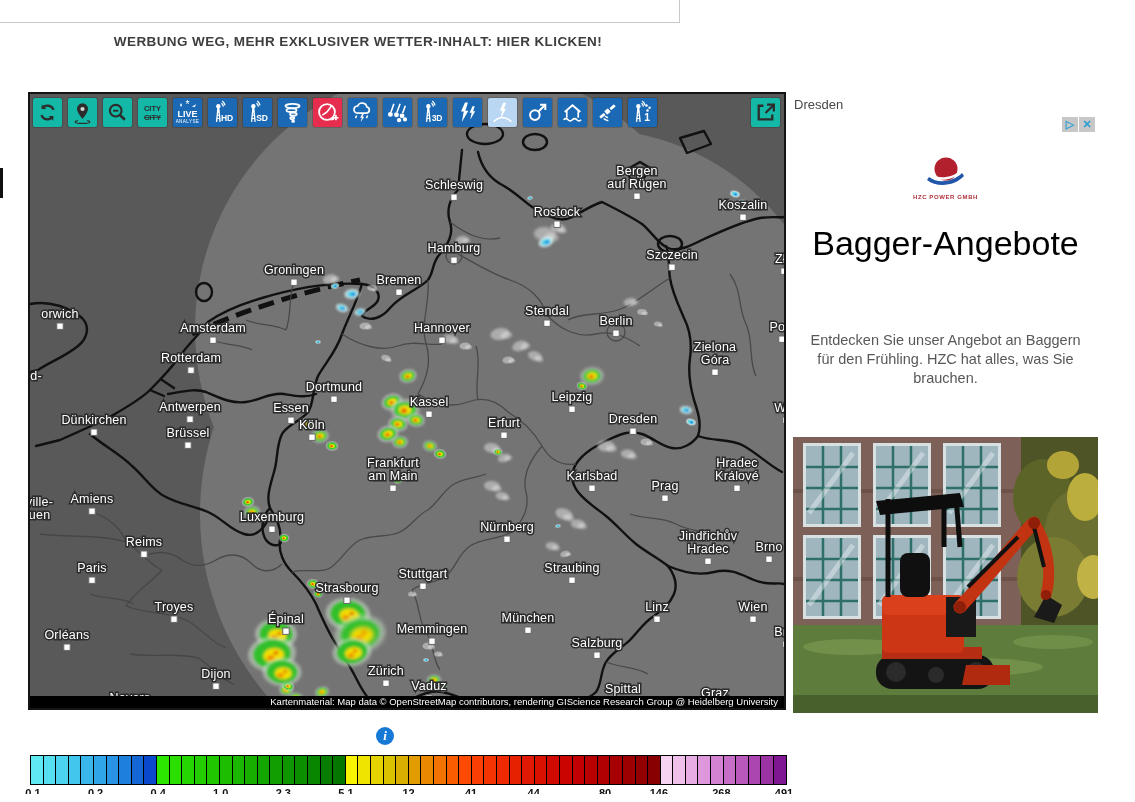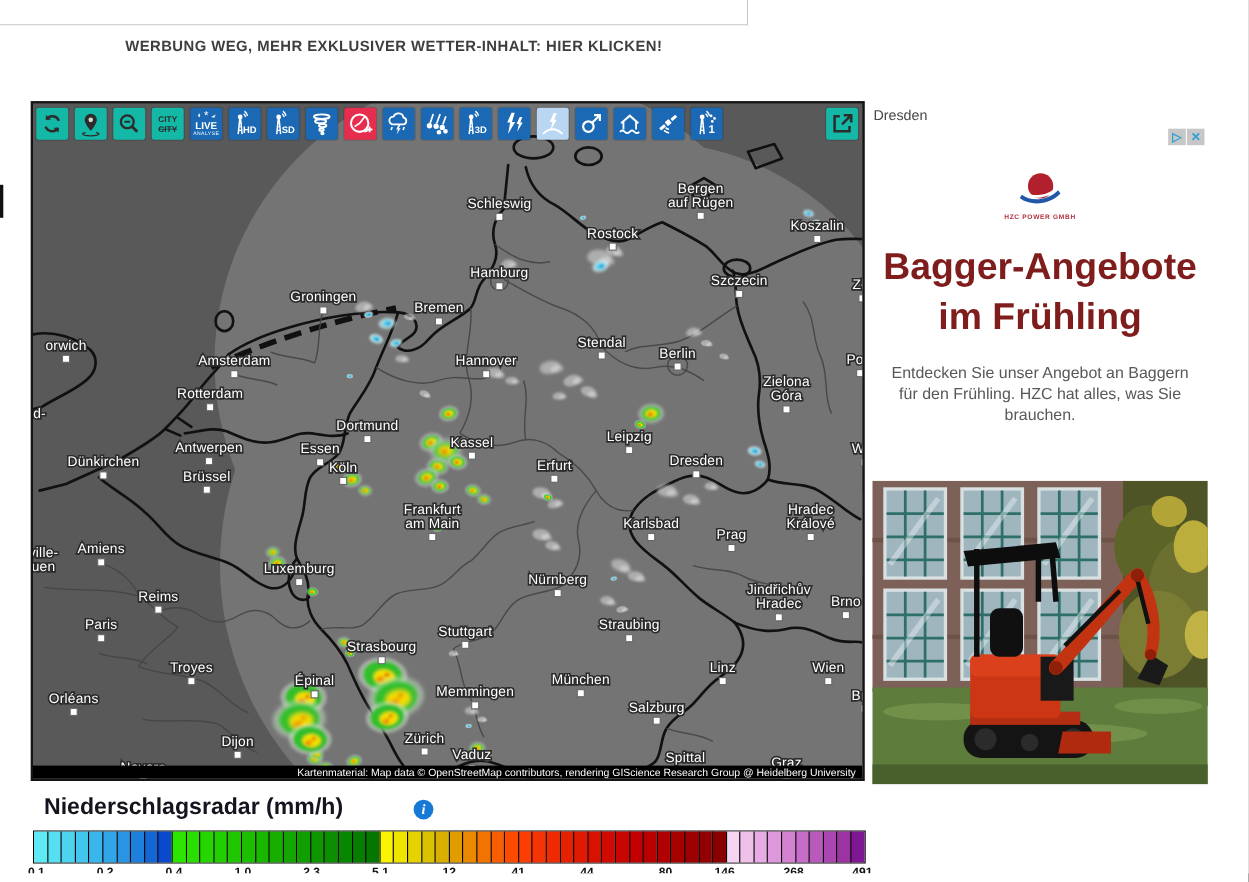--- a/index.html
+++ b/index.html
@@ -40,21 +40,21 @@
 
   
   #anzeige{position:absolute;left:794px;top:97px;font-size:13px;color:#474747;}
   #ad{position:absolute;left:793px;top:113px;width:305px;height:600px;background:#fff;cursor:pointer;}
   #ad-icons{position:absolute;right:3px;top:4px;display:flex;gap:1px;}
   .ad-ic{width:16px;height:15px;background:#c7c7c7;color:#2b9fd3;font-size:11px;font-weight:bold;
     display:flex;align-items:center;justify-content:center;cursor:pointer;}
   #ad-logo{position:absolute;left:0;top:42px;width:100%;text-align:center;}
   #ad-logo-name{font-size:6px;font-weight:bold;color:#b2303c;letter-spacing:.6px;margin-top:1px;}
   #ad-headline{position:absolute;left:0;top:108px;width:100%;text-align:center;
-    font-size:34px;line-height:1.33;color:#7f1d1d;font-weight:bold;}
+    font-size:34px;line-height:1.33;color:#000000;}
   #ad-body{position:absolute;left:14px;top:218px;width:277px;text-align:center;
     font-size:14.5px;line-height:1.3;color:#585858;}
   #ad-cta{position:absolute;left:72px;top:312px;width:160px;height:29px;background:#a5242b;
     border-radius:7px;color:#fff;font-size:16px;display:flex;align-items:center;justify-content:center;
     z-index:3;box-shadow:0 1px 2px rgba(0,0,0,.4);cursor:pointer;}
   #ad-photo{position:absolute;left:0;top:324px;width:305px;height:276px;}
 </style>
 </head>
 <body>
 
@@ -833,21 +833,20 @@
     <div id="share-btn-slot"></div>
   <div class="tb-btn tb-gray" id="share-btn">
         <svg viewBox="0 0 24 24">
           <path d="M10 5.5H5.5v13h13V14" fill="none" stroke="currentColor" stroke-width="2.2"></path>
           <path d="M13.5 4.5H20v6.5" fill="none" stroke="currentColor" stroke-width="2.2"></path>
           <path d="M19.5 5 12 12.5" stroke="currentColor" stroke-width="2.2"></path>
         </svg>
       </div>
     </div>
 
-  <div id="legend-title">Niederschlagsradar (mm/h)</div>
   <div id="legend-info">i</div>
   <div id="colorbar">
       <div class="cell" style="background: rgb(95, 233, 242);"></div>
       <div class="cell" style="background: rgb(85, 223, 241);"></div>
       <div class="cell" style="background: rgb(75, 211, 240);"></div>
       <div class="cell" style="background: rgb(66, 198, 238);"></div>
       <div class="cell" style="background: rgb(57, 183, 236);"></div>
       <div class="cell" style="background: rgb(48, 166, 232);"></div>
       <div class="cell" style="background: rgb(40, 148, 227);"></div>
       <div class="cell" style="background: rgb(31, 127, 221);"></div>
@@ -937,21 +936,20 @@
     <div id="ad-logo">
       <svg width="46" height="34" viewBox="0 0 46 34">
         <circle cx="23" cy="14" r="11.5" fill="#b21f2d"></circle>
         <path d="M8 20c8 6 22 4 30-4" stroke="#fff" stroke-width="2.4" fill="none"></path>
         <path d="M6 22c9 7 24 5 33-4l2 3c-9 10-27 12-37 4z" fill="#2156a8"></path>
       </svg>
       <div id="ad-logo-name">HZC POWER GMBH</div>
     </div>
     <div id="ad-headline">
       <div>Bagger-Angebote</div>
-      <div>im Frühling</div>
     </div>
     <div id="ad-body">Entdecken Sie unser Angebot an Baggern für den Frühling. HZC hat alles, was Sie brauchen.</div>
     <svg id="ad-photo" viewBox="0 0 305 276">
       <defs>
         <g id="pwin">
           <rect width="58" height="84" fill="#d8e0e2"></rect>
           <rect x="3" y="3" width="52" height="78" fill="#a0b6bf"></rect>
           <path d="M20 3v78M38 3v78M3 24h52M3 45h52M3 66h52" stroke="#2e6f68" stroke-width="2.5" fill="none"></path>
           <path d="M6 70 50 10" stroke="#e8f0f2" stroke-width="5" opacity=".45"></path>
         </g>

